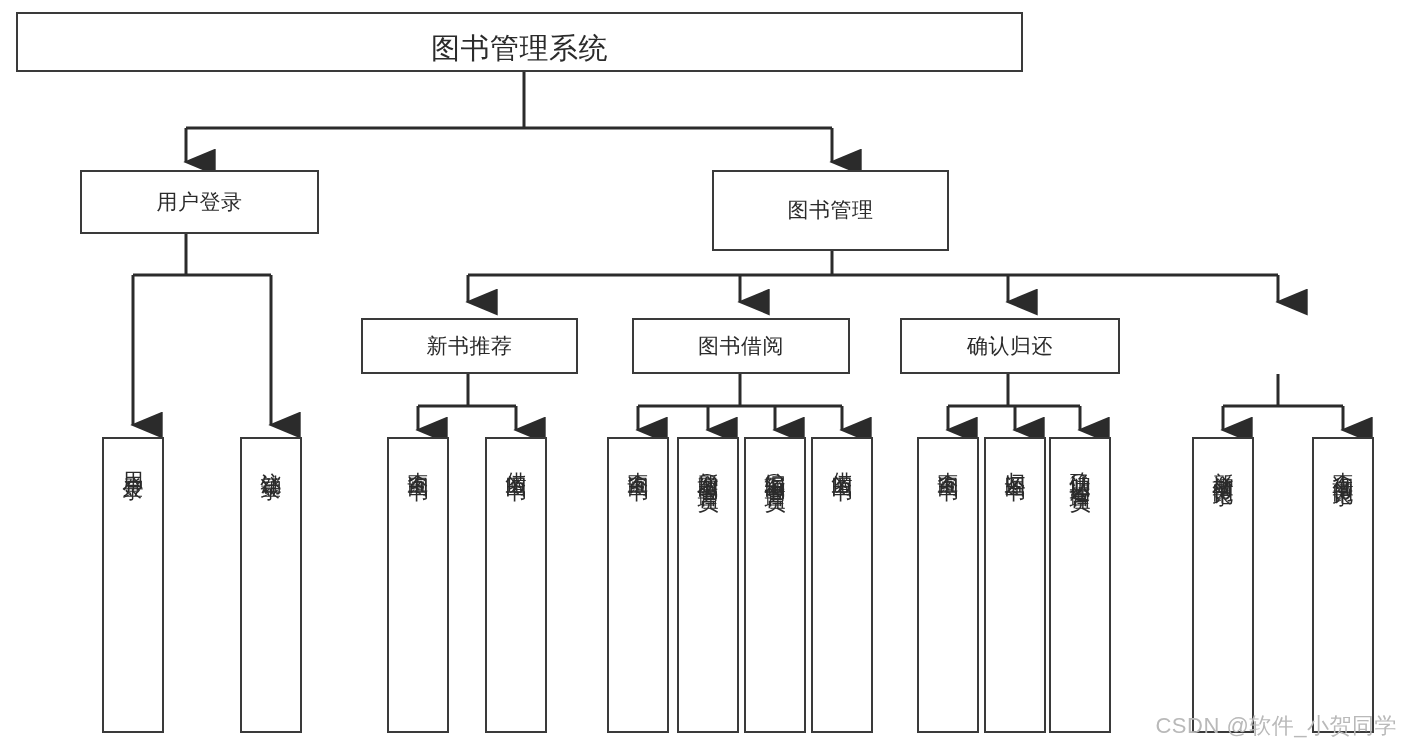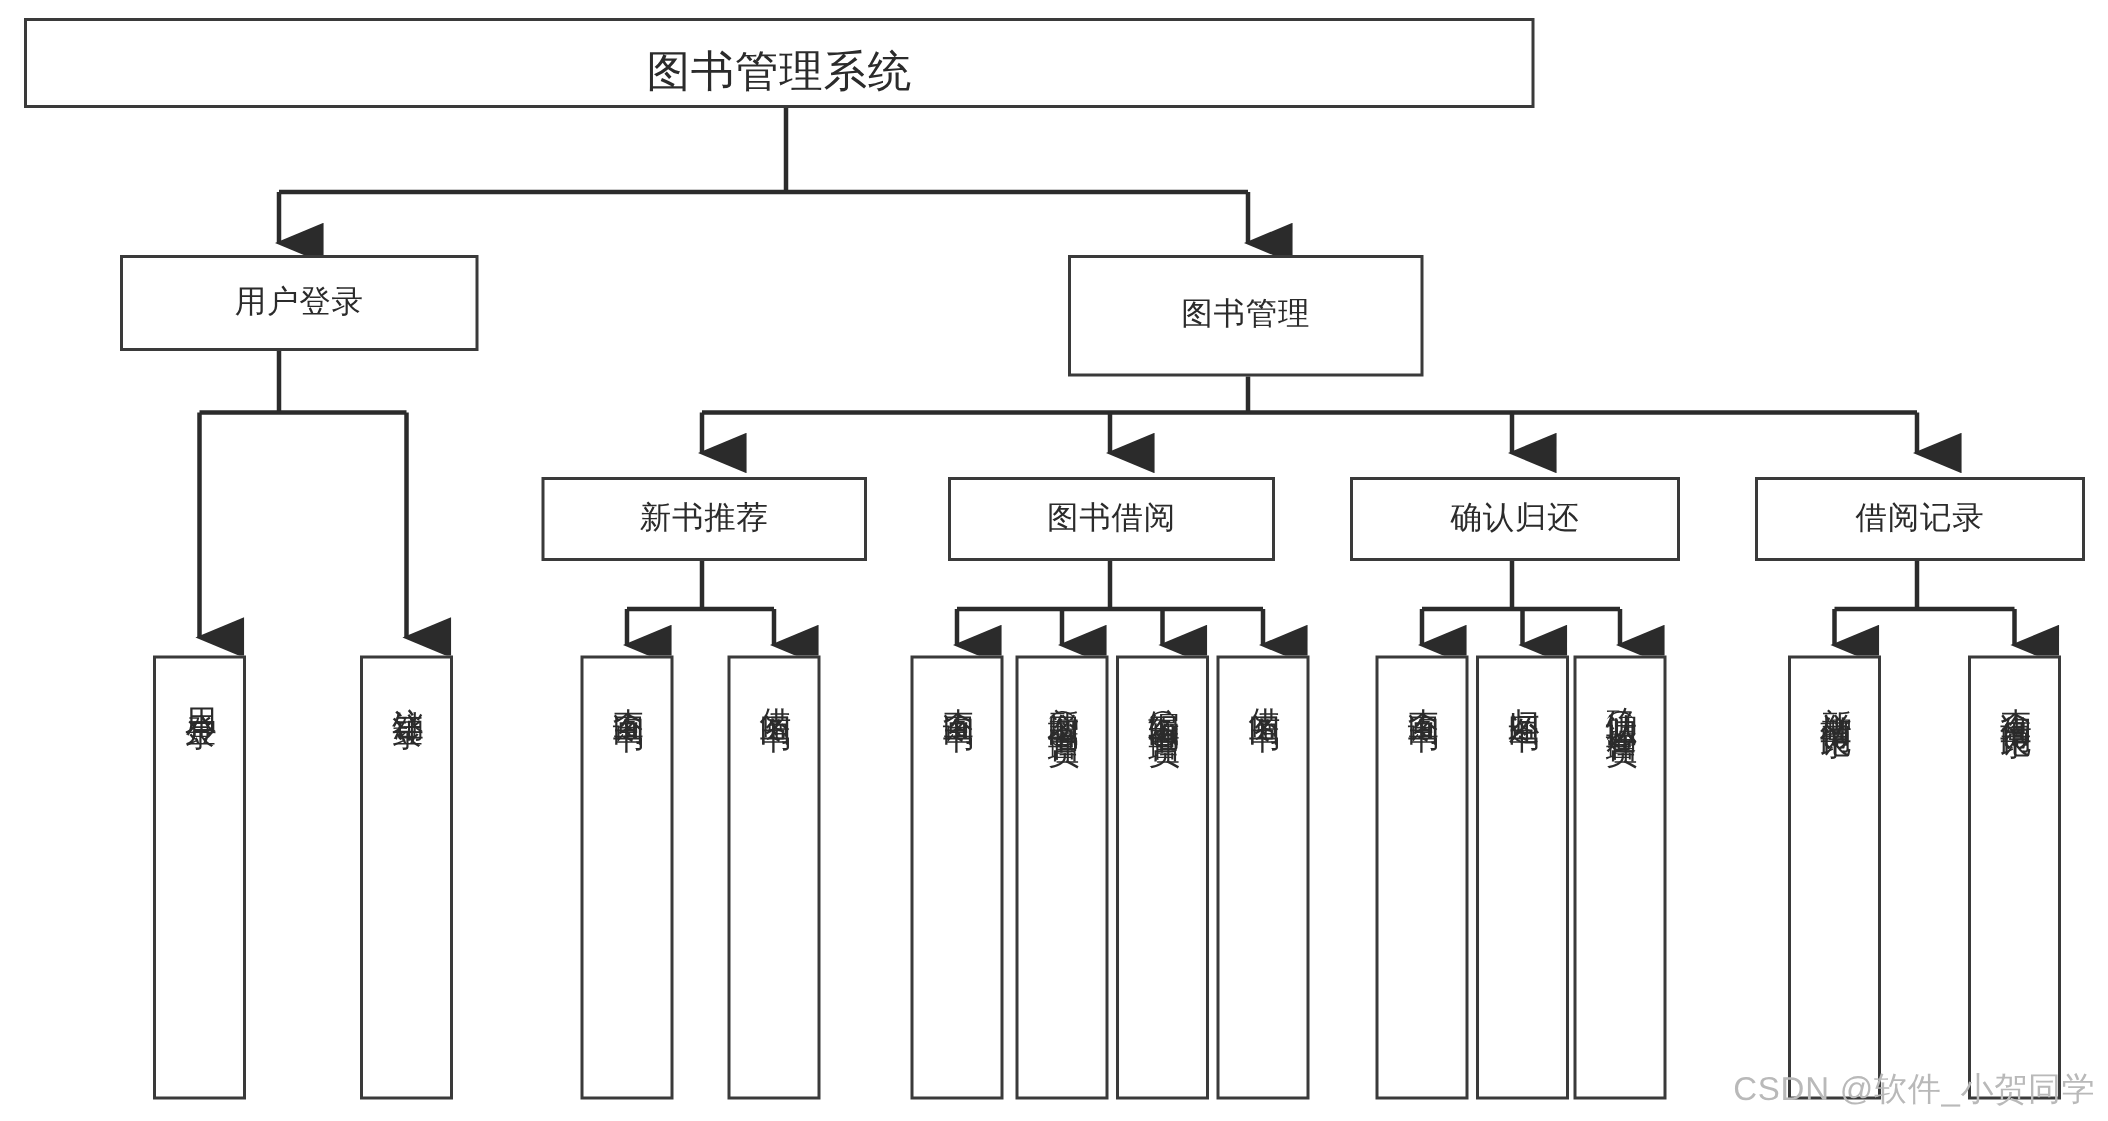--- a/index.html
+++ b/index.html
@@ -142,23 +142,20 @@
 
   <div class="node horiz" style="left:361px; top:318px; width:217px; height:56px;">
     <span class="lbl">新书推荐</span>
   </div>
   <div class="node horiz" style="left:632px; top:318px; width:218px; height:56px;">
     <span class="lbl">图书借阅</span>
   </div>
   <div class="node horiz" style="left:900px; top:318px; width:220px; height:56px;">
     <span class="lbl">确认归还</span>
   </div>
-  <div class="node horiz" style="left:1170px; top:318px; width:220px; height:56px;">
-    <span class="lbl">借阅记录</span>
-  </div>
 
   <div class="node vert" style="left:102px; top:437px; width:62px; height:296px;">
     <span class="lbl">用户登录</span>
   </div>
   <div class="node vert" style="left:240px; top:437px; width:62px; height:296px;">
     <span class="lbl">注销登录</span>
   </div>
 
   <div class="node vert" style="left:387px; top:437px; width:62px; height:296px;">
     <span class="lbl">查询图书</span>

